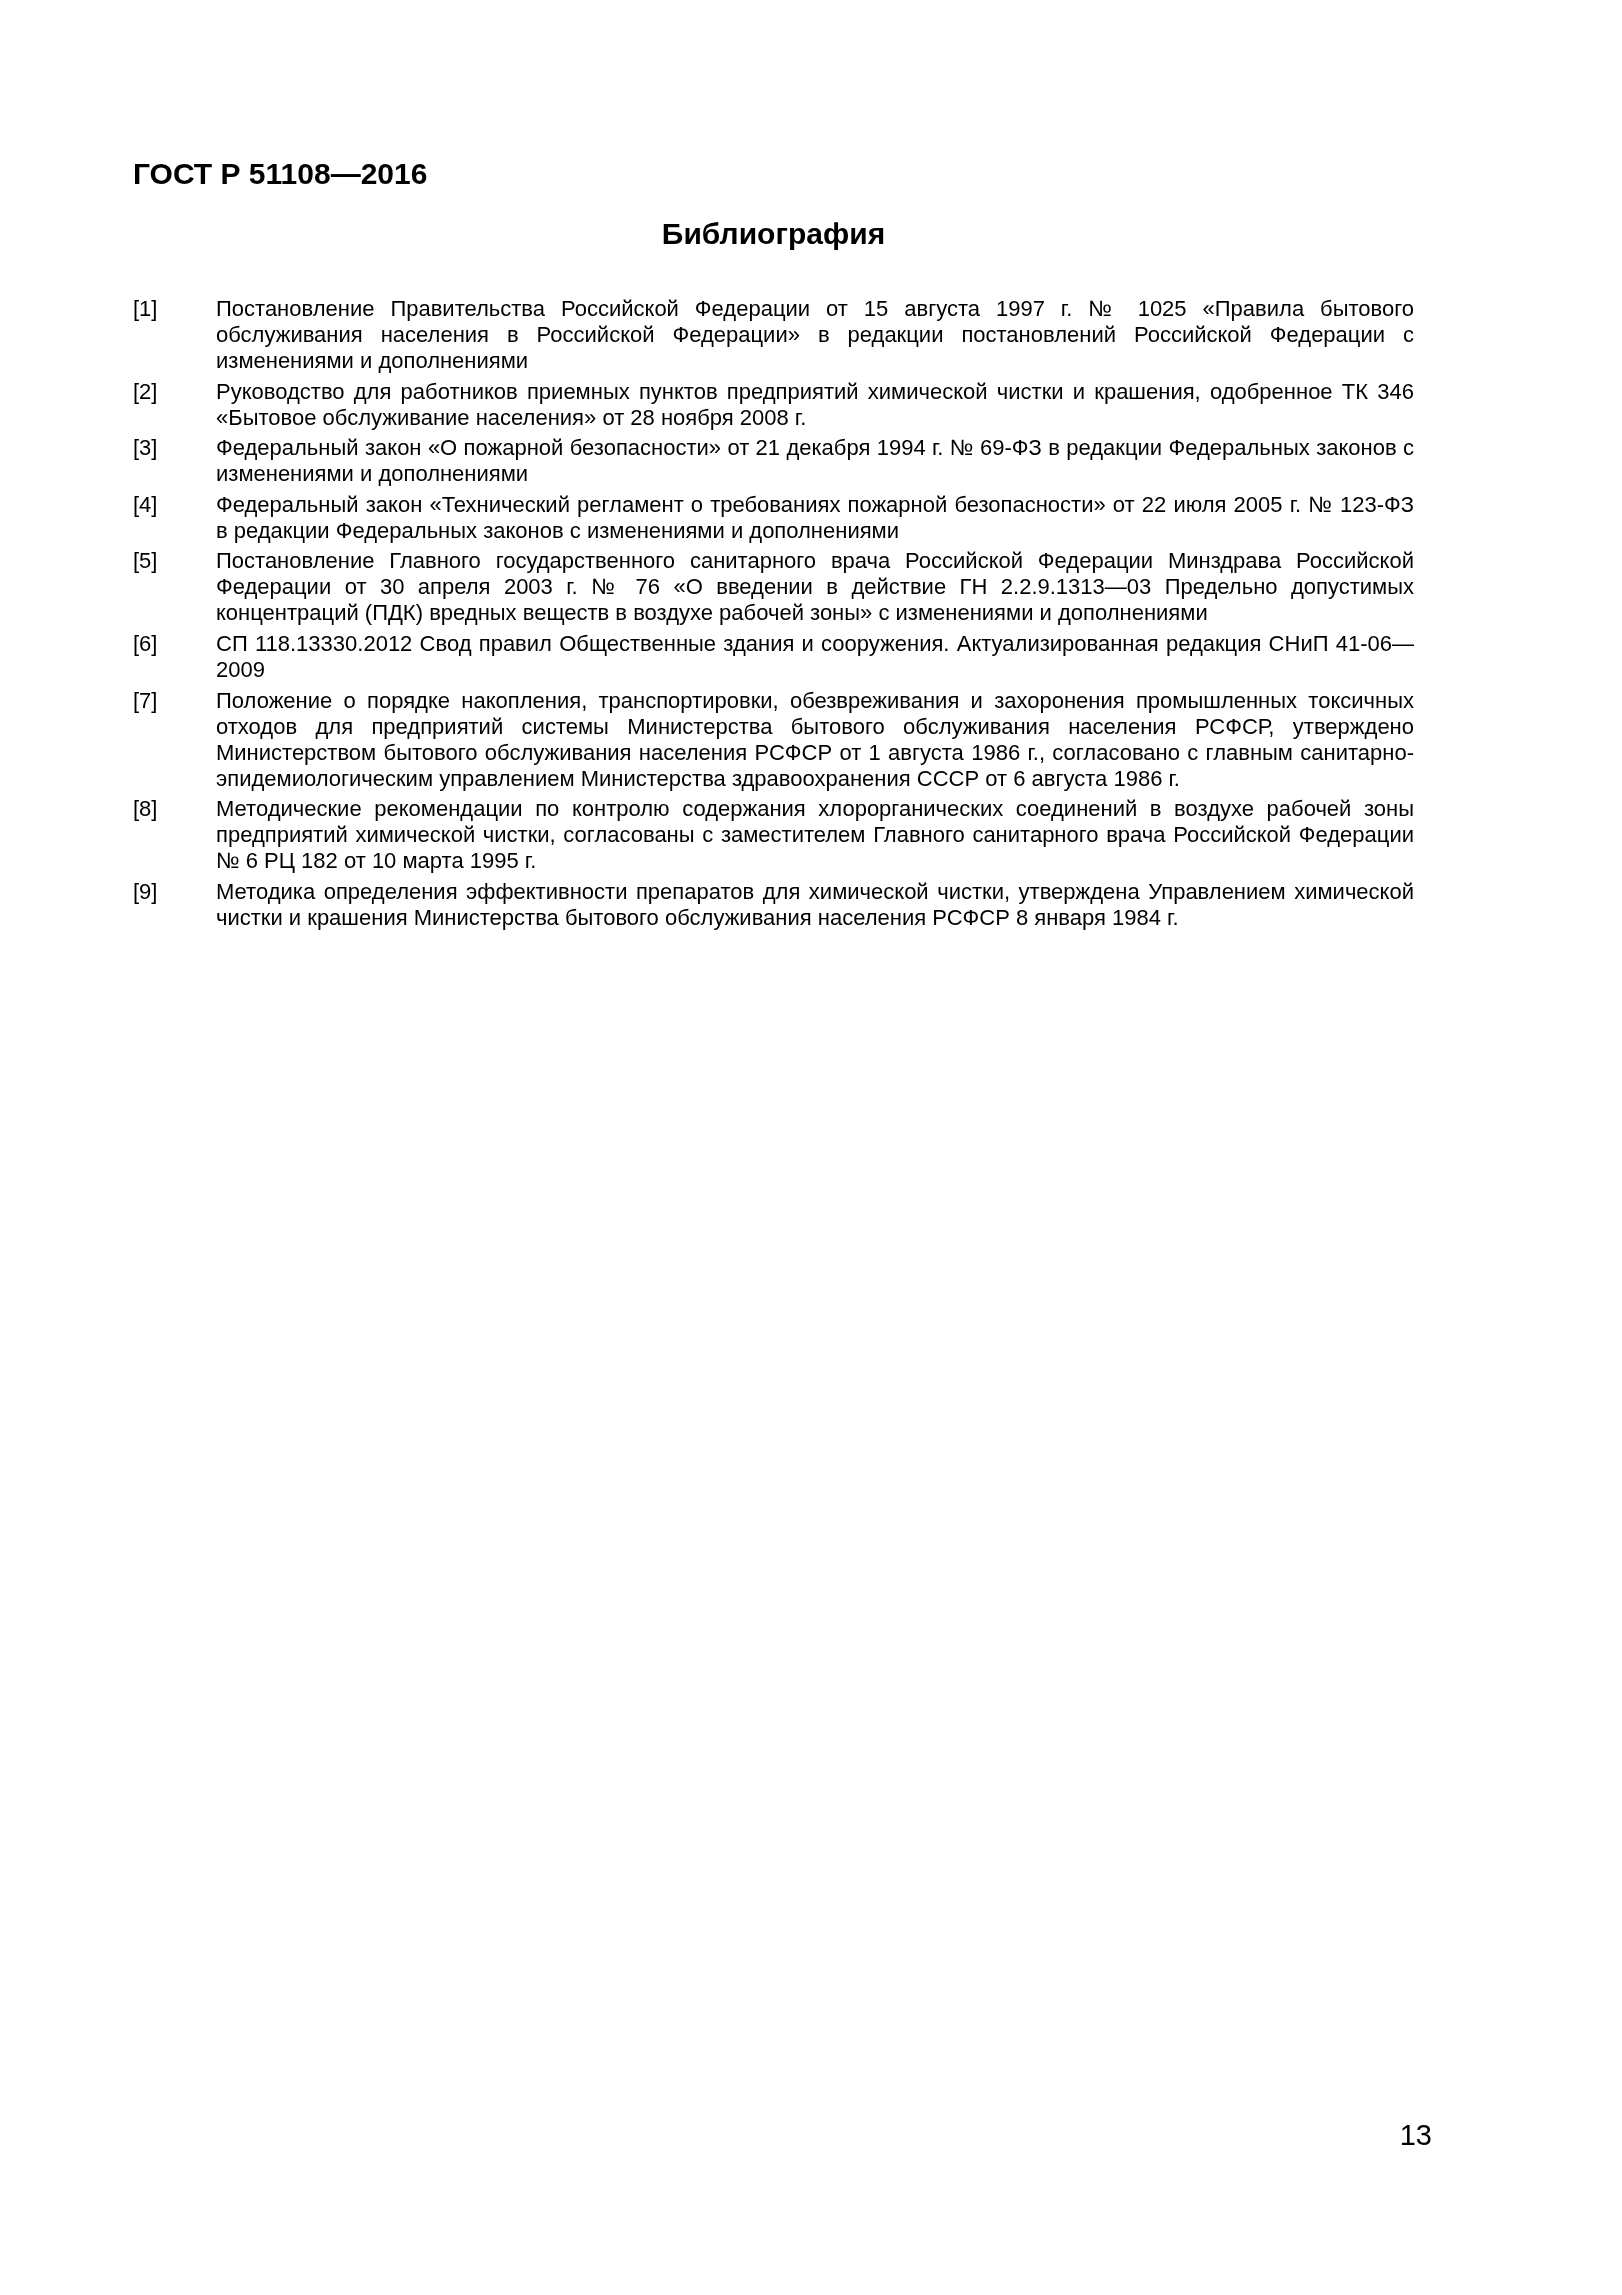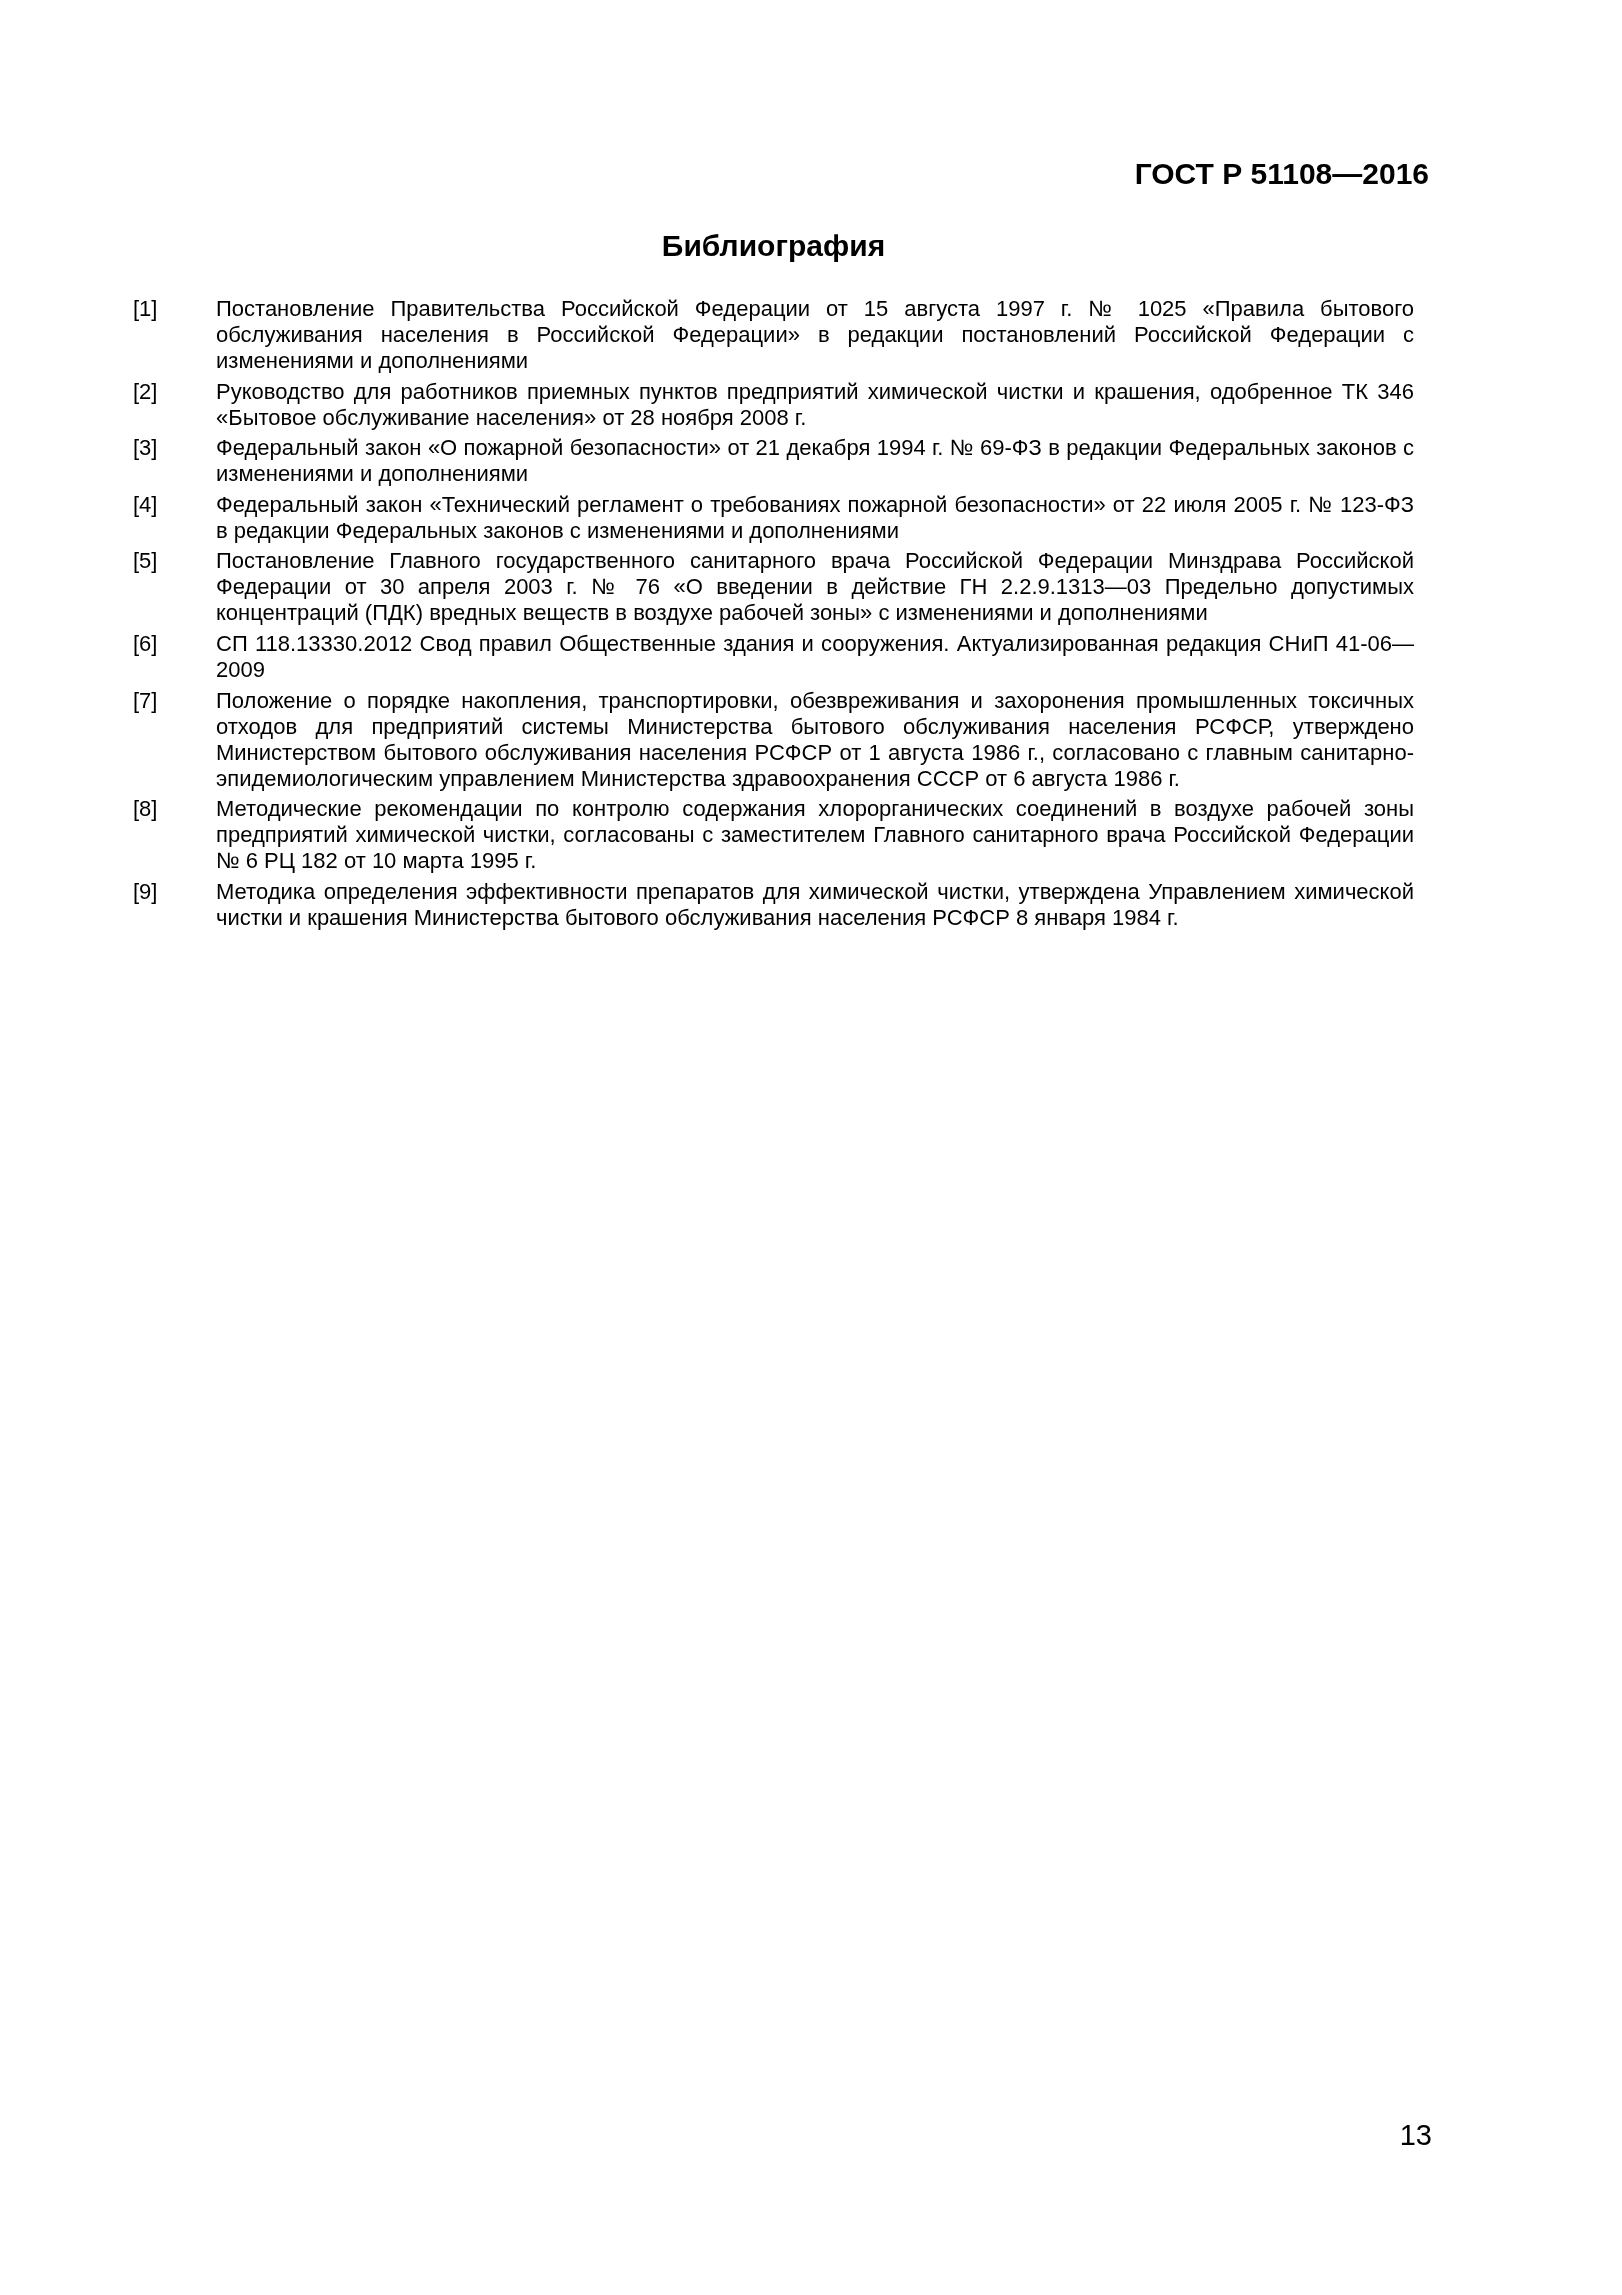--- a/index.html
+++ b/index.html
@@ -15,29 +15,29 @@
     background: #ffffff;
     color: #000000;
     font-family: "Liberation Sans", "DejaVu Sans", sans-serif;
     overflow: hidden;
   }
   .doc-code {
     position: absolute;
     top: 156px;
     left: 133px;
     width: 1296px;
-    text-align: right;
+    text-align: left;
     font-size: 30px;
     font-weight: bold;
     line-height: 35px;
     white-space: nowrap;
   }
   .doc-title {
     position: absolute;
-    top: 228px;
+    top: 216px;
     left: 133px;
     width: 1281px;
     margin: 0;
     text-align: center;
     font-size: 30px;
     font-weight: bold;
     line-height: 35px;
   }
   .ref-list {
     position: absolute;

